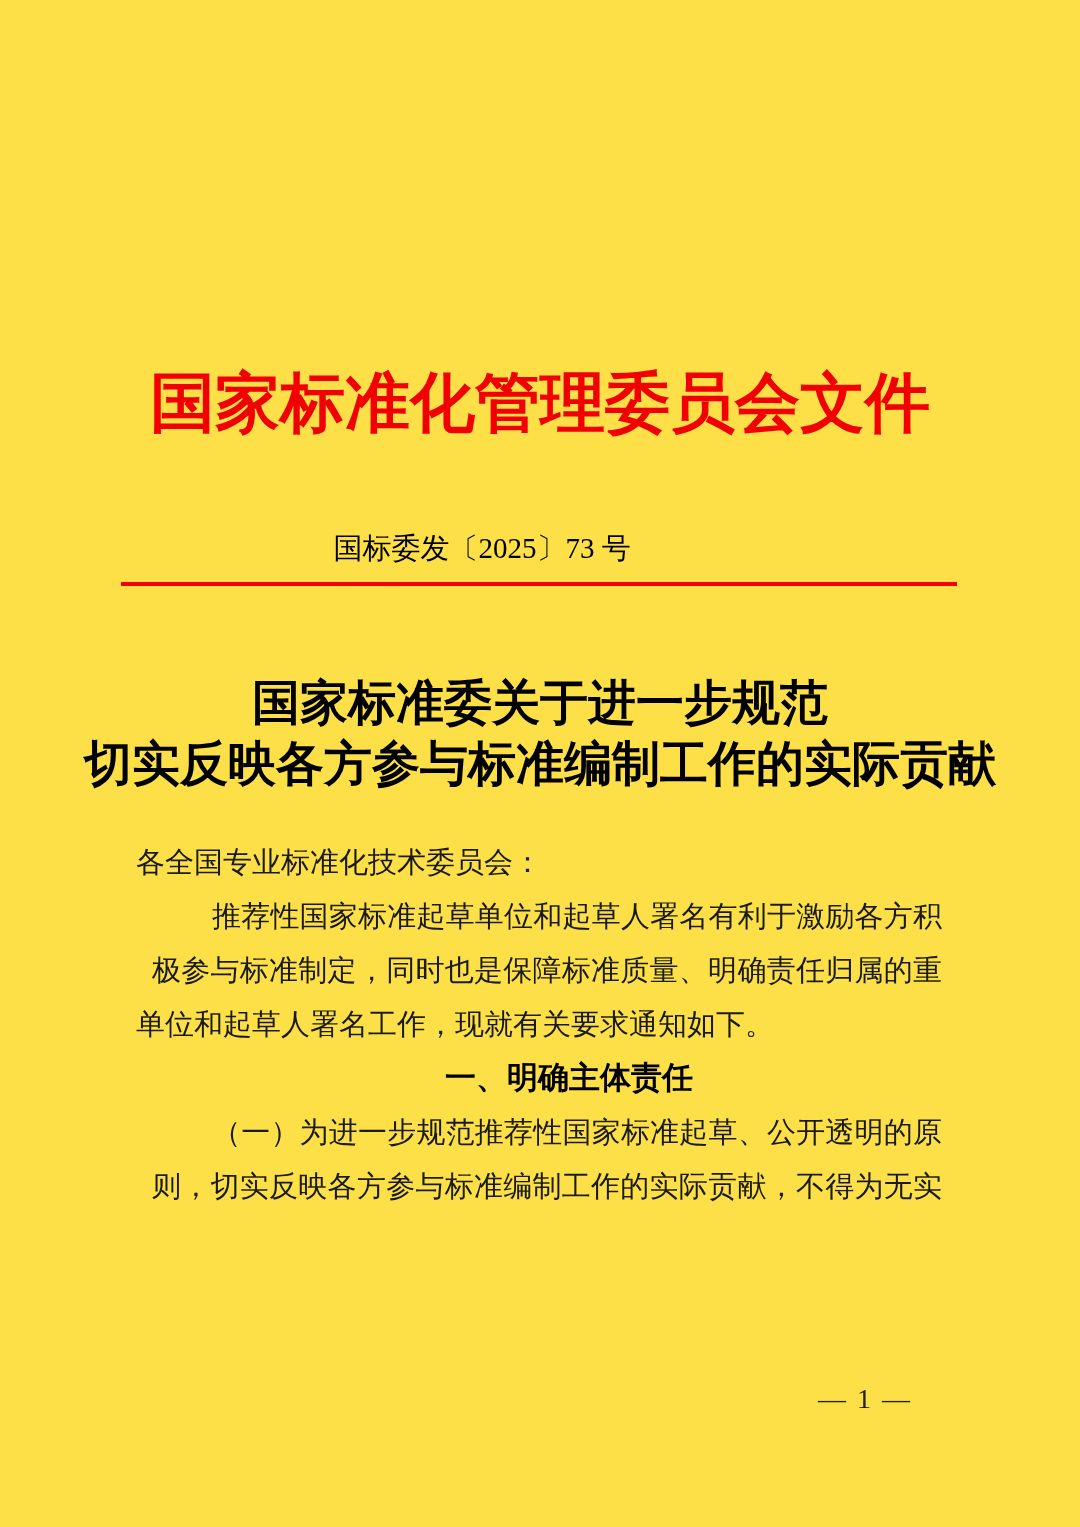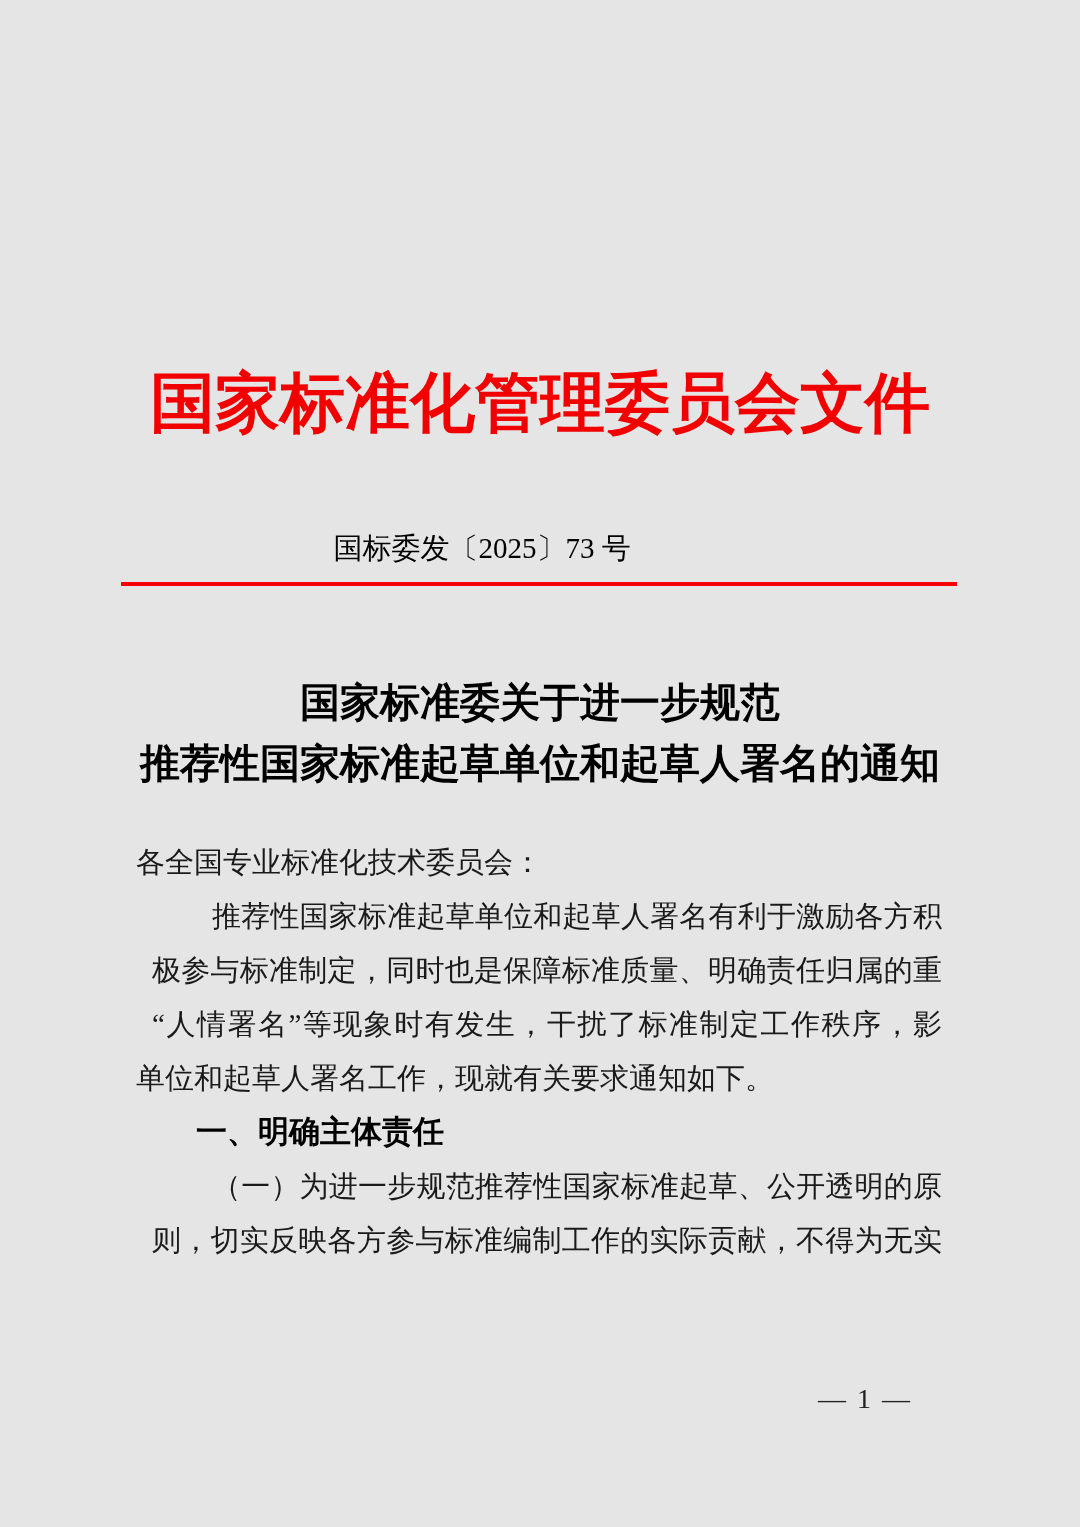--- a/index.html
+++ b/index.html
@@ -1,76 +1,75 @@
 <!DOCTYPE html>
 <html><head>
 <meta charset="utf-8">
 <style>
   html,body{margin:0;padding:0;background:#ffffff;}
   .page{
-    position:relative;width:1080px;height:1527px;background:#e5e5e5;
+    position:relative;width:1080px;height:1527px;background:#fde047;
     overflow:hidden;font-family:"Liberation Serif",serif;color:#000;
   }
   .agency-title{
     position:absolute;top:366px;left:0;width:1080px;text-align:center;
     font-size:65px;line-height:74px;font-weight:bold;color:#f20000;
     font-family:"Liberation Serif",serif;
   }
   .doc-number{
     position:absolute;top:531px;left:0;width:964px;text-align:center;
     font-size:29px;line-height:34px;color:#000;
     font-family:"Liberation Serif",serif;
   }
   .red-line{
     position:absolute;top:582px;left:121px;width:836px;height:4px;
     background:#f50000;
   }
   .doc-title{
     position:absolute;top:672px;left:0;width:1080px;text-align:center;
-    font-size:40px;line-height:61px;font-weight:bold;color:#000;
+    font-size:48px;line-height:61px;font-weight:bold;color:#000;
     font-family:"Liberation Serif",serif;
   }
   .body-text{
     position:absolute;top:835px;left:136px;width:806px;
     font-size:29px;line-height:54px;color:#1a1a1a;
     font-family:"Liberation Serif",serif;
   }
   .body-text .line{min-height:54px;}
   .jline{text-align:justify;text-align-last:justify;margin-left:16px;}
   .indent{text-indent:60px;}
   .section-heading{
     font-family:"Liberation Sans",sans-serif;font-weight:bold;color:#000;
-    padding-left:60px;font-size:31px;
+    padding-left:60px;font-size:31px;text-align:center;
   }
   .page-number{
     position:absolute;top:1384px;right:168px;font-size:28px;line-height:30px;
     color:#222;font-family:"Liberation Serif",serif;letter-spacing:2px;
   }
 </style>
 </head>
 <body>
 
 <div class="page">
 
   <div class="agency-title">国家标准化管理委员会文件</div>
 
   <div class="doc-number">国标委发〔2025〕73 号</div>
 
   <div class="red-line"></div>
 
   <div class="doc-title">
     <div>国家标准委关于进一步规范</div>
-    <div>推荐性国家标准起草单位和起草人署名的通知</div>
+    <div>切实反映各方参与标准编制工作的实际贡献</div>
   </div>
 
   <div class="body-text">
     <div class="line">各全国专业标准化技术委员会：</div>
     <div class="line jline indent">推荐性国家标准起草单位和起草人署名有利于激励各方积</div>
     <div class="line jline">极参与标准制定，同时也是保障标准质量、明确责任归属的重</div>
-    <div class="line jline">“人情署名”等现象时有发生，干扰了标准制定工作秩序，影</div>
     <div class="line">单位和起草人署名工作，现就有关要求通知如下。</div>
     <div class="line section-heading">一、明确主体责任</div>
     <div class="line jline indent">（一）为进一步规范推荐性国家标准起草、公开透明的原</div>
     <div class="line jline">则，切实反映各方参与标准编制工作的实际贡献，不得为无实</div>
   </div>
 
   <div class="page-number">— 1 —</div>
 
 </div>
 

